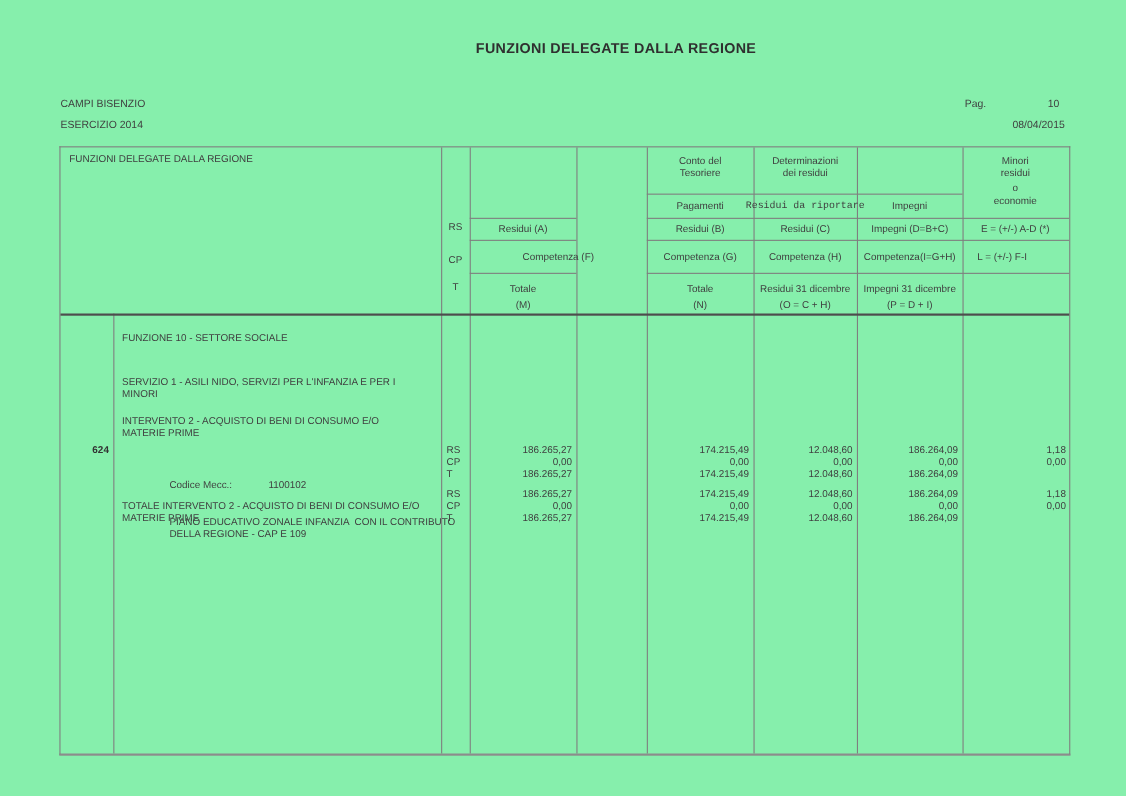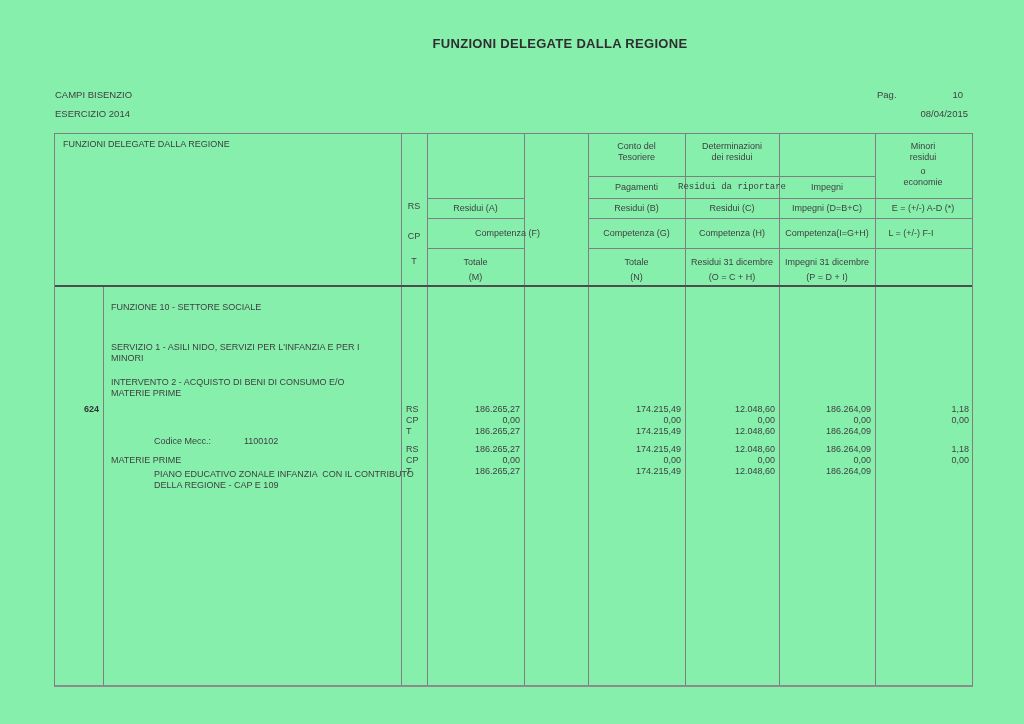--- a/index.html
+++ b/index.html
@@ -154,21 +154,21 @@
     <div class="num" style="left:724px; top:270px; width:92px;">
         <div>186.264,09</div>
         <div>0,00</div>
         <div>186.264,09</div>
       </div>
     <div class="num" style="left:820px; top:270px; width:94px;">
         <div>1,18</div>
         <div>0,00</div>
       </div>
 
-    <div class="bt" style="left:56px; top:321px;"><div>MATERIE PRIME</div></div>
+    <div class="bt" style="left:56px; top:321px;"><div>TOTALE INTERVENTO 2 - ACQUISTO DI BENI DI CONSUMO E/O</div><div>MATERIE PRIME</div></div>
     <div class="bt" style="left:351px; top:310px;"><div>RS</div><div>CP</div><div>T</div></div>
     <div class="num" style="left:372px; top:310px; width:93px;">
         <div>186.265,27</div>
         <div>0,00</div>
         <div>186.265,27</div>
       </div>
     <div class="num" style="left:533px; top:310px; width:93px;">
         <div>174.215,49</div>
         <div>0,00</div>
         <div>174.215,49</div>

